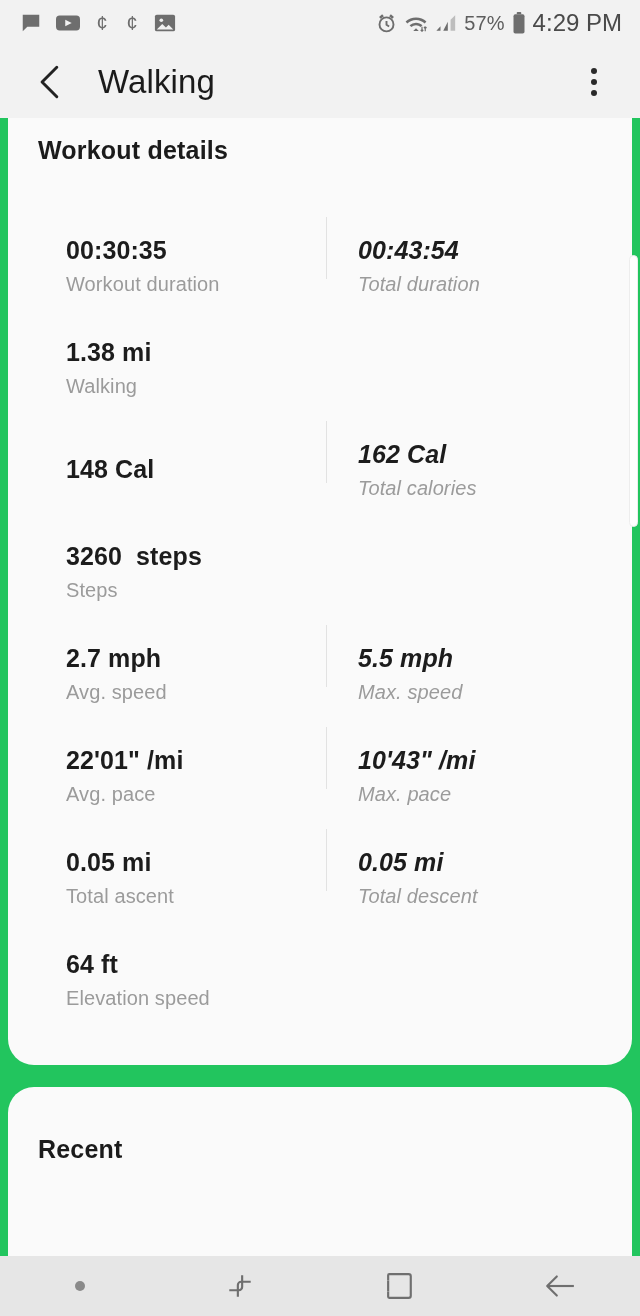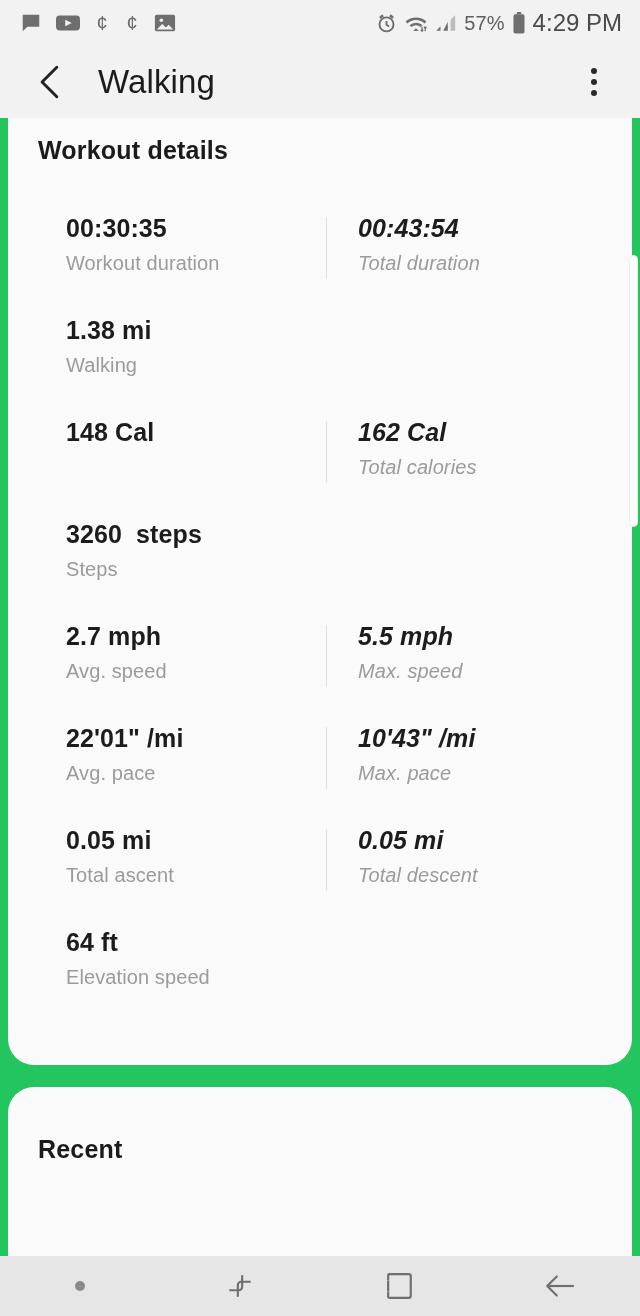--- a/index.html
+++ b/index.html
@@ -146,21 +146,21 @@
   }
 
   
   .stats {
     padding-top: 50px;
   }
   .stat-row {
     display: flex;
     position: relative;
     height: 102px;
-    align-items: flex-start;
+    align-items: center;
   }
   .stat-cell {
     width: 300px;
     padding-left: 58px;
   }
   .stat-cell.right {
     padding-left: 50px;
     font-style: italic;
   }
   .stat-value {

